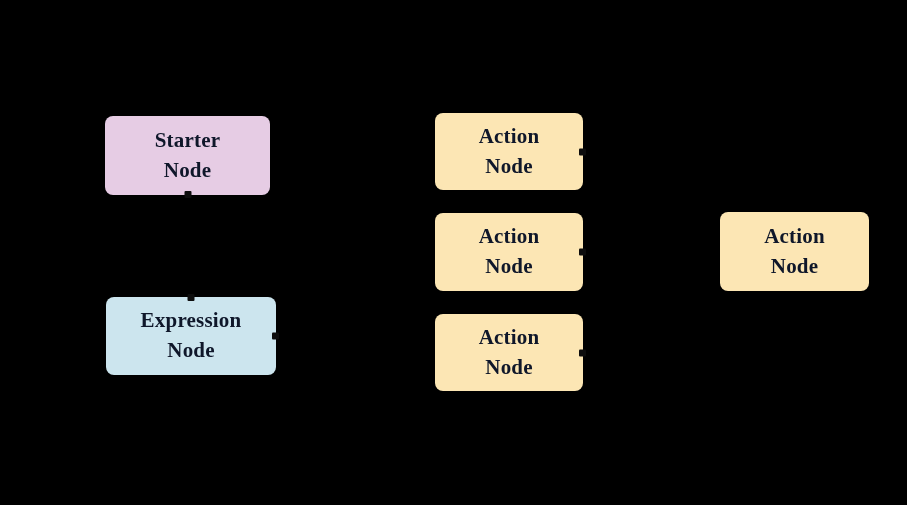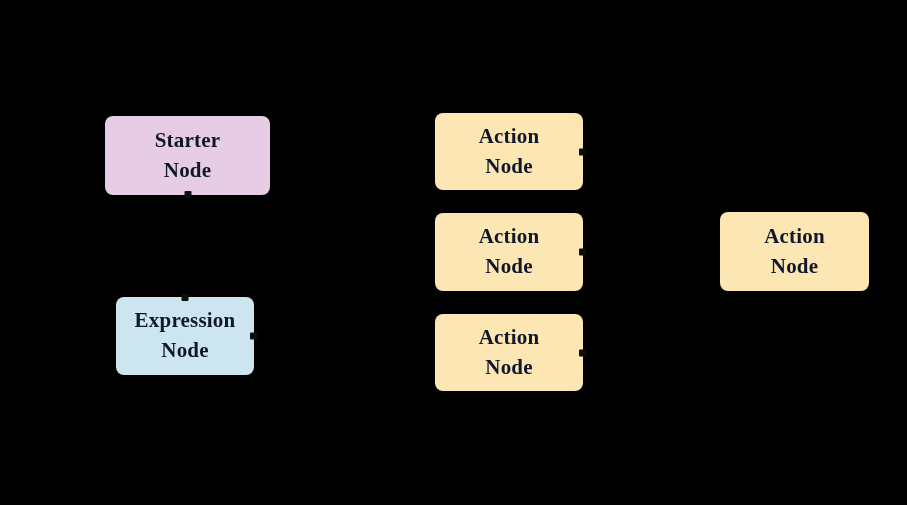--- a/index.html
+++ b/index.html
@@ -62,21 +62,21 @@
 </style>
 </head>
 <body>
 
 <div id="canvas" style="background: rgb(0, 0, 0);">
     <div class="node" style="left: 105px; top: 116px; width: 165px; height: 79px; background: rgb(230, 204, 228);">
       <span class="line">Starter</span>
       <span class="line">Node</span>
       <span class="port bottom"></span>
     </div>
-    <div class="node" style="left: 116px; top: 297px; width: 138px; height: 78px; background: rgb(204, 229, 238);">
+    <div class="node" style="left: 106px; top: 297px; width: 170px; height: 78px; background: rgb(204, 229, 238);">
       <span class="line">Expression</span>
       <span class="line">Node</span>
       <span class="port top"></span>
       <span class="port right"></span>
     </div>
     <div class="node" style="left: 435px; top: 113px; width: 148px; height: 77px; background: rgb(252, 230, 180);">
       <span class="line">Action</span>
       <span class="line">Node</span>
       <span class="port right"></span>
     </div>

